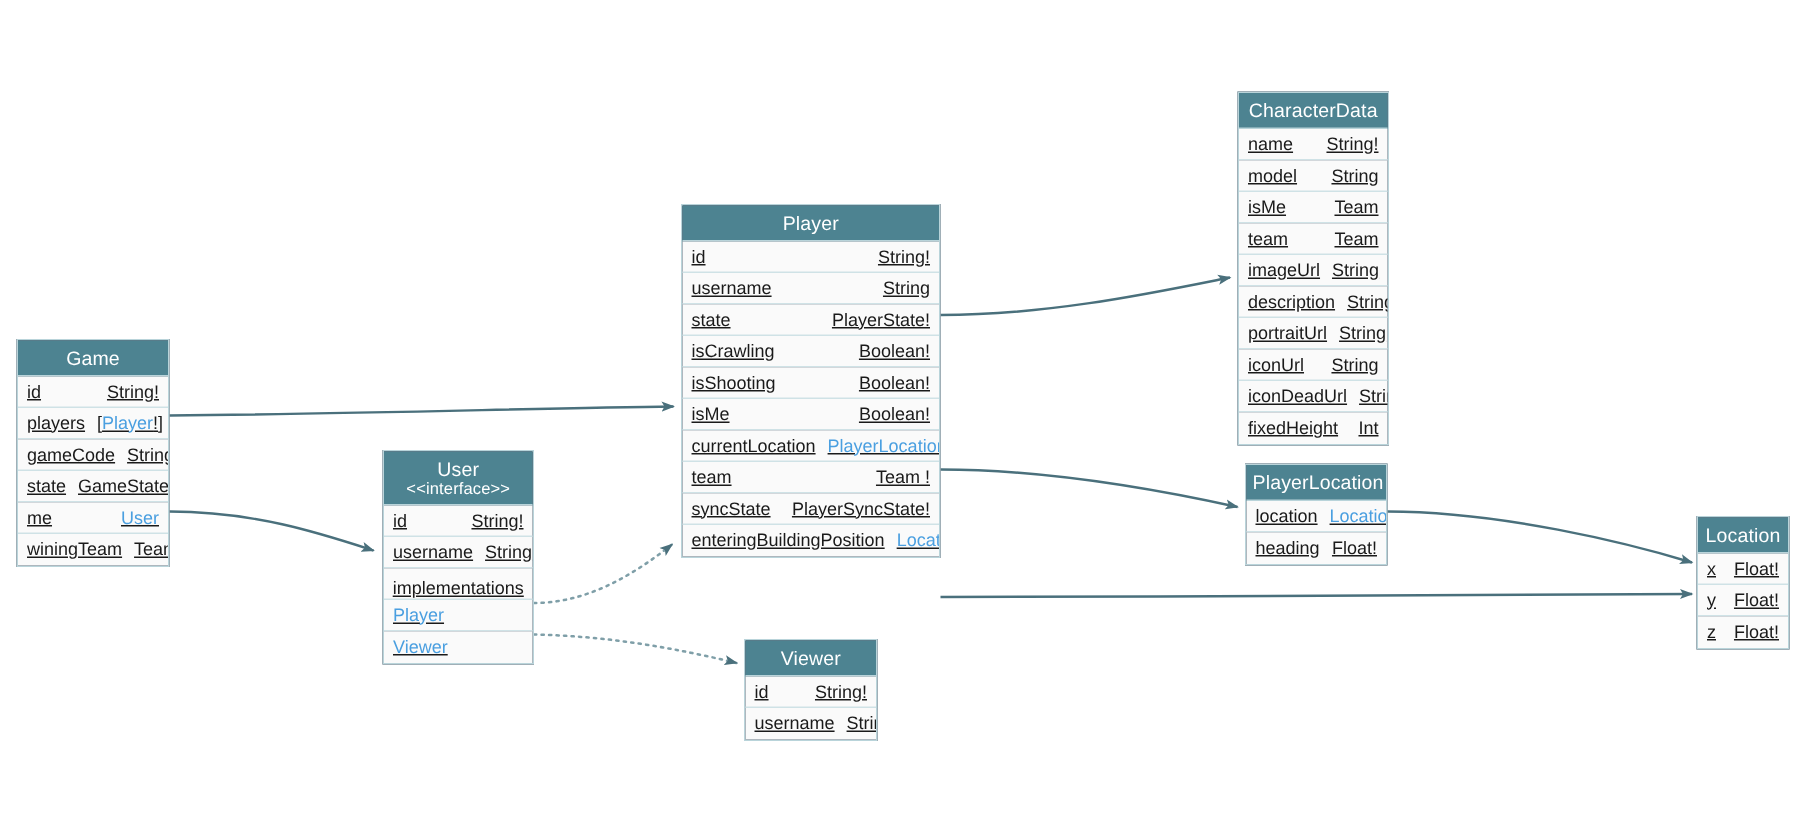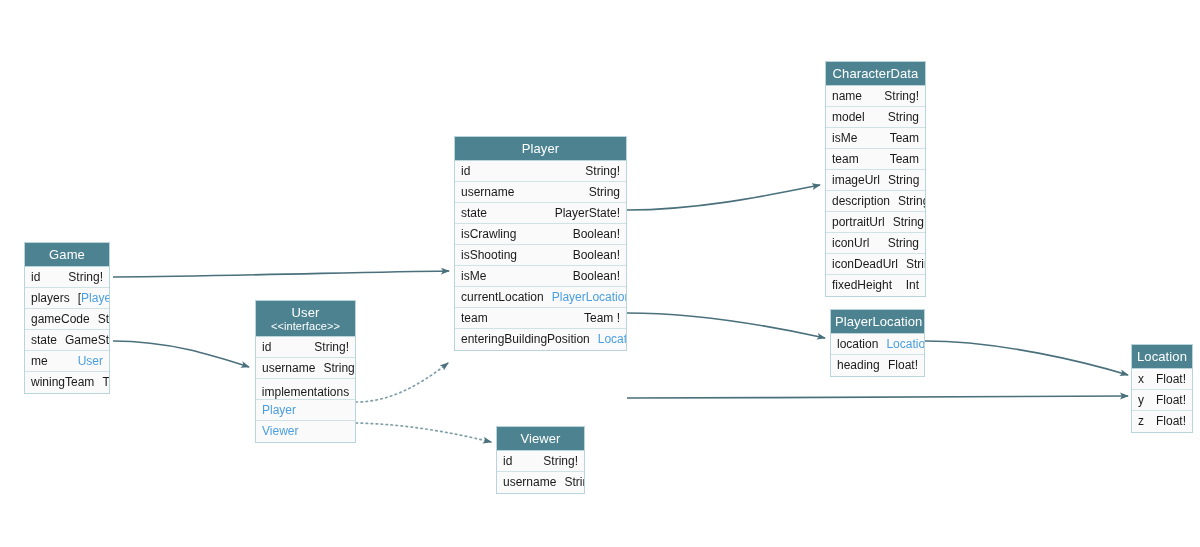--- a/index.html
+++ b/index.html
@@ -61,20 +61,21 @@
     justify-content: space-between;
     background: #fafafa;
     border-bottom: 1px solid #cfe2e6;
     color: #1a1a1a;
     font-size: 12px;
     line-height: 13px;
     height: 21px;
     padding: 0 6px;
     white-space: nowrap;
     overflow: hidden;
+    text-decoration: underline;
   }
   .row:last-child { border-bottom: none; }
   .row .fname { text-align: left; }
   .row .ftype { text-align: right; padding-left: 8px; }
   .row.single { justify-content: center; align-items: flex-end; }
   .row.single .fname { text-align: center; padding: 0; }
   .row.impl-item { justify-content: flex-start; }
   .link { color: #4a9fe0; }
   .bang { color: #1a1a1a; }
   .bracket { color: #1a1a1a; }
@@ -104,21 +105,21 @@
 
     <path d="M925,341 C 1000,341 1085,362 1128,375" fill="none" stroke="#4a707c" stroke-width="1.6" marker-end="url(#arrow)"></path>
 
     <path d="M627,398 C 800,398 1000,396 1128,396" fill="none" stroke="#4a707c" stroke-width="1.6" marker-end="url(#arrow)"></path>
 
     <path d="M356,402 C 390,402 420,385 448,363" fill="none" stroke="#7f9fa8" stroke-width="1.7" stroke-dasharray="1.5 3.5" stroke-linecap="round" marker-end="url(#arrowdot)"></path>
 
     <path d="M356,423 C 405,424 450,432 491,442" fill="none" stroke="#7f9fa8" stroke-width="1.7" stroke-dasharray="1.5 3.5" stroke-linecap="round" marker-end="url(#arrowdot)"></path>
   </svg>
 
-  <div class="entity" style="left:11px; top:242px; width:86px;margin-left:13px;">
+  <div class="entity" style="left:11px; top:226px; width:102px;">
     <div class="entity-header">Game</div>
     <div class="row">
       <span class="fname">id</span>
       <span class="ftype">String!</span>
     </div>
     <div class="row">
       <span class="fname">players</span>
       <span class="ftype link"><span class="bracket">[</span>Player<span class="bang">!]</span></span>
     </div>
     <div class="row">
@@ -191,20 +192,24 @@
     </div>
     <div class="row">
       <span class="fname">currentLocation</span>
       <span class="ftype link">PlayerLocation</span>
     </div>
     <div class="row">
       <span class="fname">team</span>
       <span class="ftype">Team !</span>
     </div>
     <div class="row">
+      <span class="fname">syncState</span>
+      <span class="ftype">PlayerSyncState!</span>
+    </div>
+    <div class="row">
       <span class="fname">enteringBuildingPosition</span>
       <span class="ftype link">Location</span>
     </div>
   </div>
 
   <div class="entity" style="left:496px; top:426px; width:89px;">
     <div class="entity-header">Viewer</div>
     <div class="row">
       <span class="fname">id</span>
       <span class="ftype">String!</span>

